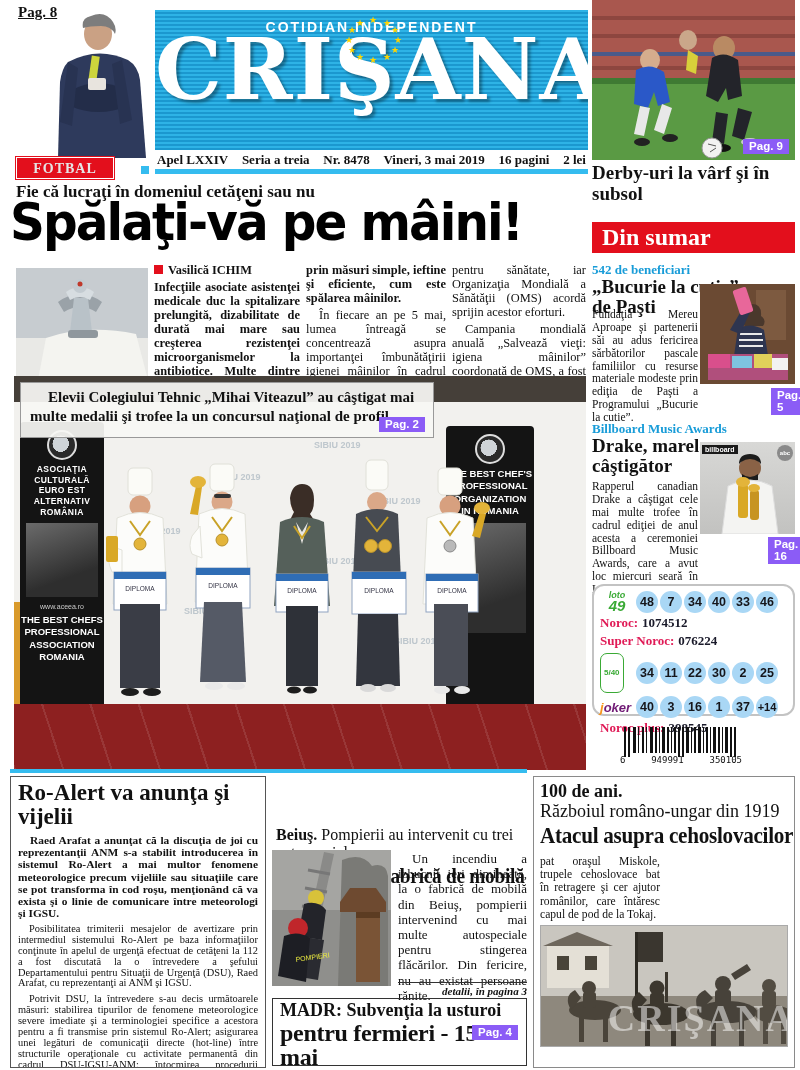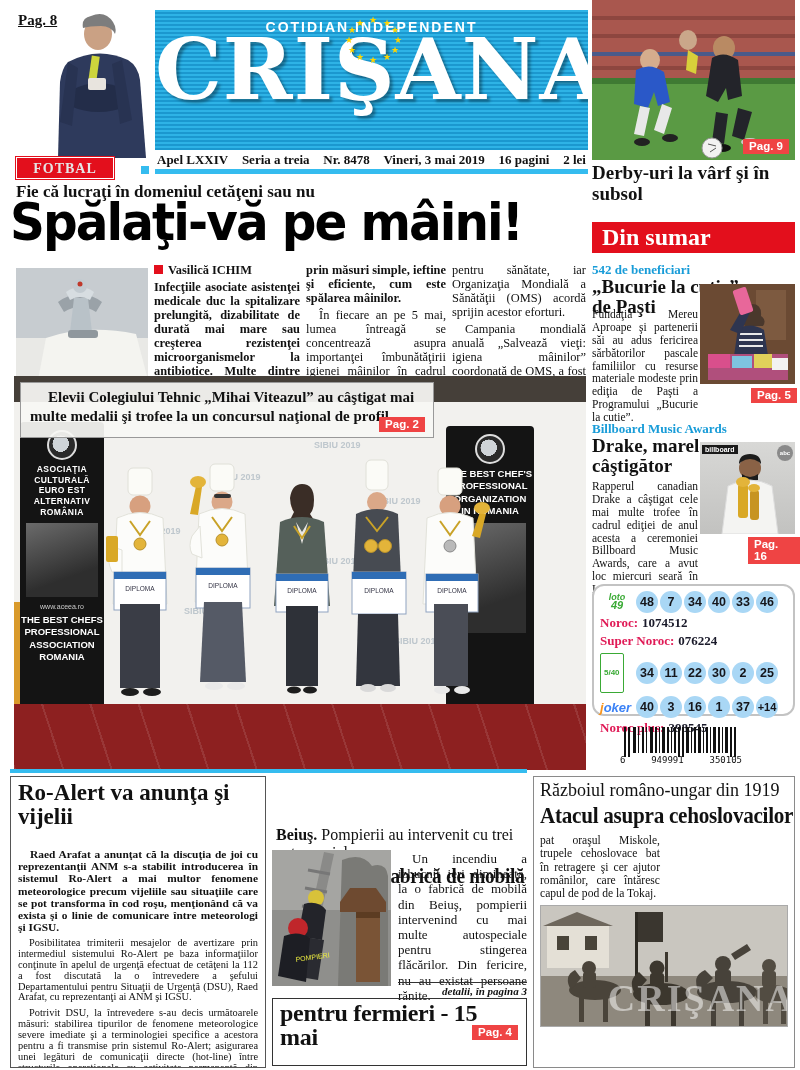--- a/index.html
+++ b/index.html
@@ -5,21 +5,21 @@
   * { margin:0; padding:0; box-sizing:border-box; }
   html,body { background:#e9e9e9; }
   .page {
     position:relative; width:800px; height:1070px; margin:0 auto;
     background:#ffffff; overflow:hidden;
     font-family:"Liberation Serif", serif; color:#111;
   }
   .abs { position:absolute; }
 
   
-  .page-ref { left:18px; top:12px; font:bold 15px "Liberation Serif",serif;text-decoration:underline; }
+  .page-ref { left:18px; top:4px; font:bold 15px "Liberation Serif",serif;text-decoration:underline; }
   .coach-photo { left:38px; top:12px; width:114px; height:146px; }
   .fotbal-badge { left:16px; top:157px; width:98px; height:22px; background:#e30f1c;
     color:#e5e5e5; font:bold 14px "Liberation Serif",serif; text-align:center; line-height:22px;
     letter-spacing:1px; border:1px solid #fff; outline:1px solid #e30f1c; }
   .cyan-sq { left:141px; top:166px; width:8px; height:8px; background:#35bcef; }
 
   .masthead { left:155px; top:10px; width:433px; height:140px;
     background:repeating-linear-gradient(180deg,#2eb3e6 0px,#2eb3e6 2px,#1b98cf 2px,#1b98cf 4px);
     overflow:hidden; }
   .tagline { position:absolute; top:9px; left:0; width:100%; text-align:center;
@@ -28,22 +28,22 @@
     font:bold 84px/1.1 "DejaVu Serif",serif; color:#fff; letter-spacing:1px;
     text-shadow:3px 3px 3px rgba(0,0,0,.35); z-index:1; }
   .eu-star { position:absolute; color:#ffd400; font-size:9px; z-index:3; line-height:1; }
   .mast-info { left:155px; top:151px; width:433px; height:18px; display:flex;
     justify-content:space-between; align-items:center; font:bold 13px "Liberation Serif",serif; padding:0 2px; }
   .mast-rule { left:155px; top:169px; width:433px; height:5px; background:#35bcef; }
 
   .soccer-photo { left:592px; top:0px; width:203px; height:160px; overflow:hidden; }
   .derby-head { left:592px; top:163px; width:206px; font:bold 19px/1.1 "Liberation Serif",serif; }
 
-  .pag-badge { background:#ef4444; color:#fff; font:bold 11.5px "Liberation Sans",sans-serif;
-    padding:1px 6px 2px; display:inline-block; }
+  .pag-badge { background:#8b5cf6; color:#fff; font:bold 11.5px "Liberation Sans",sans-serif;
+    padding:1px 6px 2px; display:inline-block;margin-left:20px; }
 
   
   .lead-kicker { left:16px; top:182px; font:bold 17px "Liberation Serif",serif; }
   .lead-kicker .xb { font-weight:900; }
   .lead-headline { left:10px; top:197px; width:600px;
     font:bold 51px/1.0 "DejaVu Sans",sans-serif; letter-spacing:-2px;
     transform:scaleX(.95); transform-origin:left top; color:#000; }
   .faucet-photo { left:16px; top:268px; width:132px; height:112px; }
   .lead-col { top:263px; width:146px; font:12.4px/1.13 "Liberation Serif",serif; text-align:justify; }
   .col1 { left:154px; } .col2 { left:306px; width:140px; } .col3 { left:452px; width:134px; }
@@ -96,40 +96,40 @@
 
   
   .lottery { left:592px; top:584px; width:203px; height:132px; border:2px solid #c3c3c3;
     border-radius:12px; padding:5px 4px 0 6px; background:#fff; }
   .lot-row { display:flex; align-items:center; gap:2px; margin-bottom:2px; }
   .lot-ball { width:22px; height:22px; border-radius:50%; background:#a9d7f5; flex:0 0 22px;
     font:bold 12.5px/22px "Liberation Sans",sans-serif; text-align:center; color:#15151a; }
   .lot-ball.sm { font-size:11px; }
   .lot-logo49 { width:34px; flex:0 0 34px; text-align:center; color:#3aaa35;
     font:bold italic 9px/0.9 "Liberation Sans",sans-serif; }
-  .lot-logo49 b { display:block; font-size:11px; }
+  .lot-logo49 b { display:block; font-size:15px; }
   .lot-logo540 { width:34px; flex:0 0 34px; }
-  .lot-logo540 span { display:inline-block; border:1.5px solid #3aaa35; border-radius:2px;
+  .lot-logo540 span { display:inline-block; border:1.5px solid #3aaa35; border-radius:7px;
     color:#3aaa35; font:bold 8px/1.5 "Liberation Sans",sans-serif; padding:13px 3px; }
-  .lot-logojoker { width:34px; flex:0 0 34px; font:bold italic 13px "Liberation Sans",sans-serif; color:#3b82f6; }
+  .lot-logojoker { width:34px; flex:0 0 34px; font:bold italic 13px "Liberation Sans",sans-serif; color:#701a75; }
   .lot-logojoker::first-letter { color:#f7941d; }
   .lot-label-row { font:bold 13px "Liberation Serif",serif; margin:1px 0 2px; }
   .lot-label { color:#e01a56; } .lot-val { color:#1a1a2a; margin-left:4px; }
 
   
   .barcode { left:616px; top:727px; width:130px; height:40px; text-align:center; }
   .barcode .digits { display:flex; justify-content:space-between; padding:0 4px;
     font:9px "DejaVu Sans Mono",monospace; margin-top:-2px; }
 
   
   .bottom-rule { left:10px; top:769px; width:517px; height:4px; background:#35bcef; }
 
   .roalert-box { left:10px; top:776px; width:256px; height:292px; border:1px solid #555;
     padding:4px 7px; overflow:hidden; }
-  .roalert-head { font:bold 23px/1.05 "Liberation Serif",serif; margin-bottom:19px; }
+  .roalert-head { font:bold 23px/1.05 "Liberation Serif",serif; margin-bottom:5px; }
   .roalert-lead { font:bold 11.4px/1.06 "Liberation Serif",serif; text-align:justify; text-indent:12px; }
   .roalert-p { font:10.4px/1.05 "Liberation Serif",serif; text-align:justify; text-indent:11px; margin-top:5px; }
 
   .fire-col { left:276px; top:778px; width:255px;margin-top:48px; }
   .fire-kicker { font:16px/1.15 "Liberation Serif",serif; }
   .fire-kicker b { font-weight:bold; }
   .fire-head { font:bold 21px/1.1 "Liberation Serif",serif; letter-spacing:-.3px;
     transform:scaleX(.92); transform-origin:left top; white-space:nowrap; margin-top:2px; }
   .fire-photo { left:272px; top:850px; width:119px; height:136px; }
   .fire-body { left:398px; top:851px; width:129px; font:13px/1.17 "Liberation Serif",serif;
@@ -533,25 +533,27 @@
       <path d="M26,86 l26,4 l-6,40 l-24,-4 z" fill="#2a2b31"></path>
       <circle cx="26" cy="78" r="10" fill="#c0262b"></circle>
       <path d="M12,86 q14,-6 26,2 l-4,44 l-28,-6 z" fill="#1d1e24"></path>
       <text x="24" y="112" font-size="7" fill="#e8e840" font-family="Liberation Sans" transform="rotate(-8 24 112)">POMPIERI</text>
     </svg>
   </div>
   <div class="abs fire-body">Un incendiu a izbucnit ieri dimineaţă, la o fabrică de mobilă din Beiuş, pompierii intervenind cu mai multe autospeciale pentru stingerea flăcărilor. Din fericire, nu au existat persoane rănite.</div>
   <div class="abs fire-details">detalii, în pagina 3</div>
 
   <div class="abs madr-box">
+    <div class="madr-kicker">MADR: Subvenţia la usturoi</div>
     <div class="madr-head">pentru fermieri - 15 mai</div>
     <span class="pag-badge madr-badge">Pag. 4</span>
   </div>
 
   <div class="abs war-box">
+    <div class="war-kicker">100 de ani.</div>
     <div class="war-sub">Războiul româno-ungar din 1919</div>
     <div class="war-head">Atacul asupra cehoslovacilor</div>
     <div class="war-cols">
       <div class="war-col">pat oraşul Miskole, trupele cehoslovace bat în retragere şi cer ajutor românilor, care întăresc capul de pod de la Tokaj.</div>
     </div>
     <div class="war-photo">
       <svg width="248" height="122" viewBox="0 0 248 122">
         <rect width="248" height="122" fill="#c9c6bf"></rect>
         <rect y="70" width="248" height="52" fill="#8e887d"></rect>
         <rect x="6" y="18" width="62" height="44" fill="#e4e0d6"></rect>

